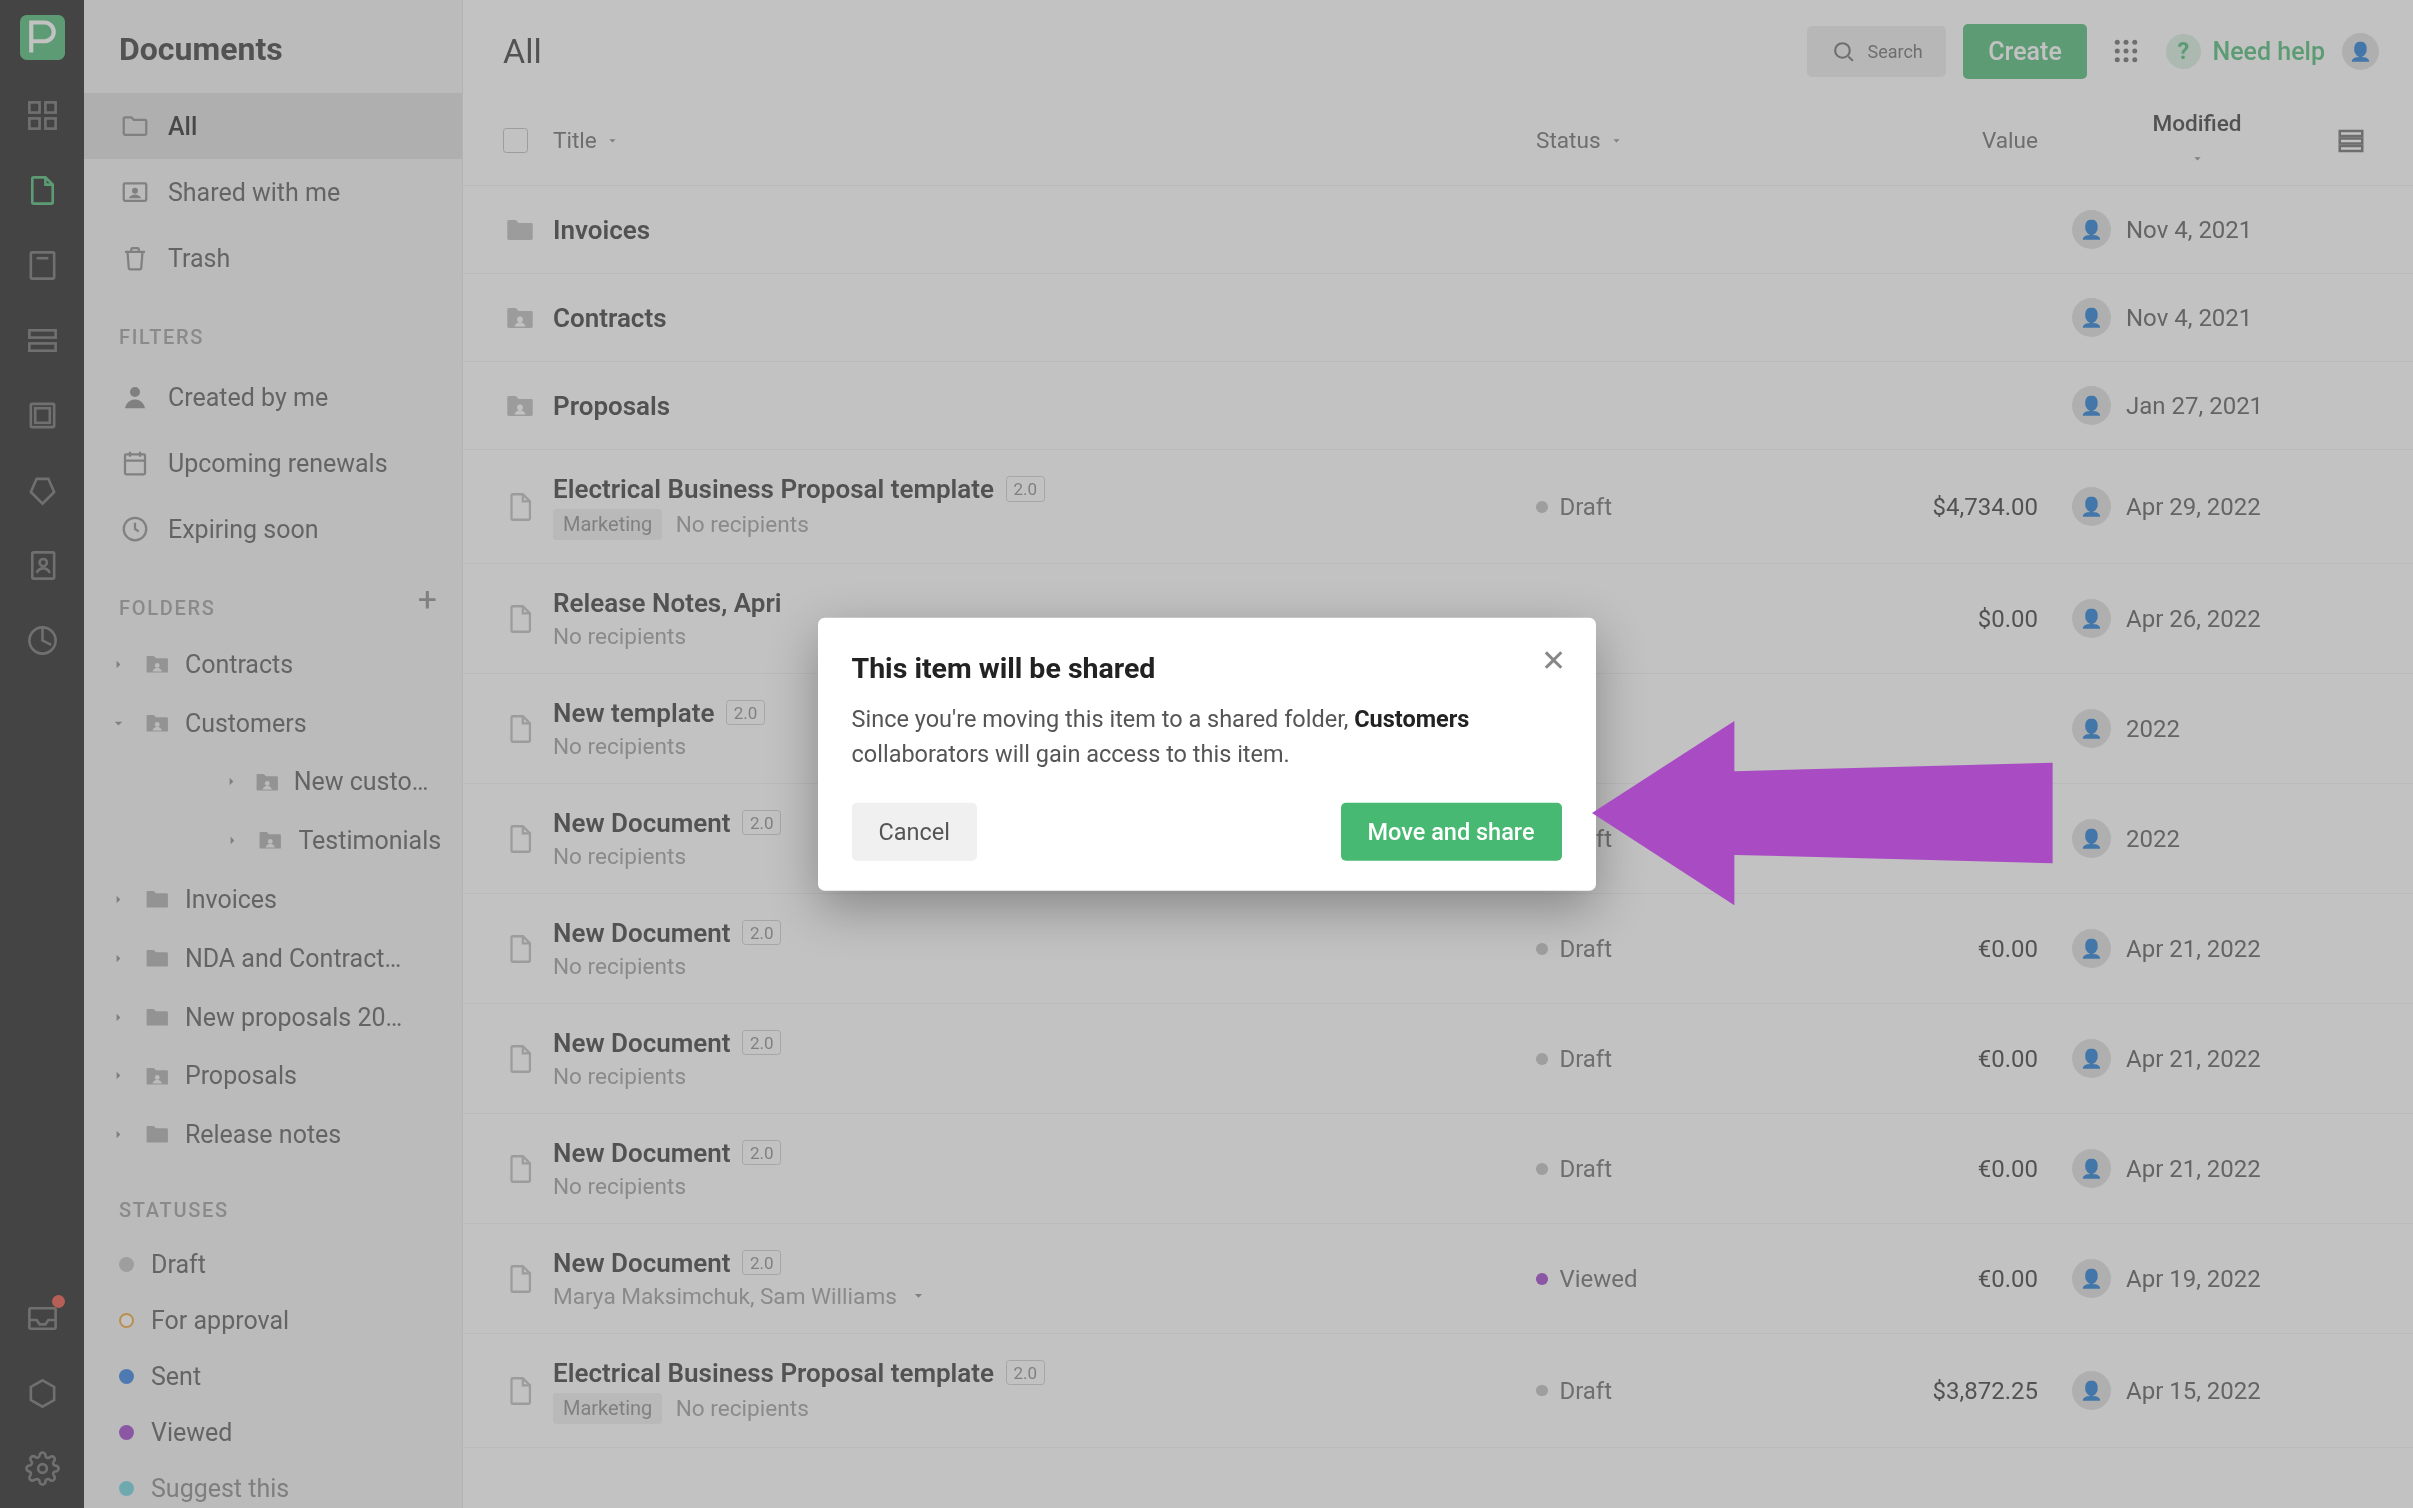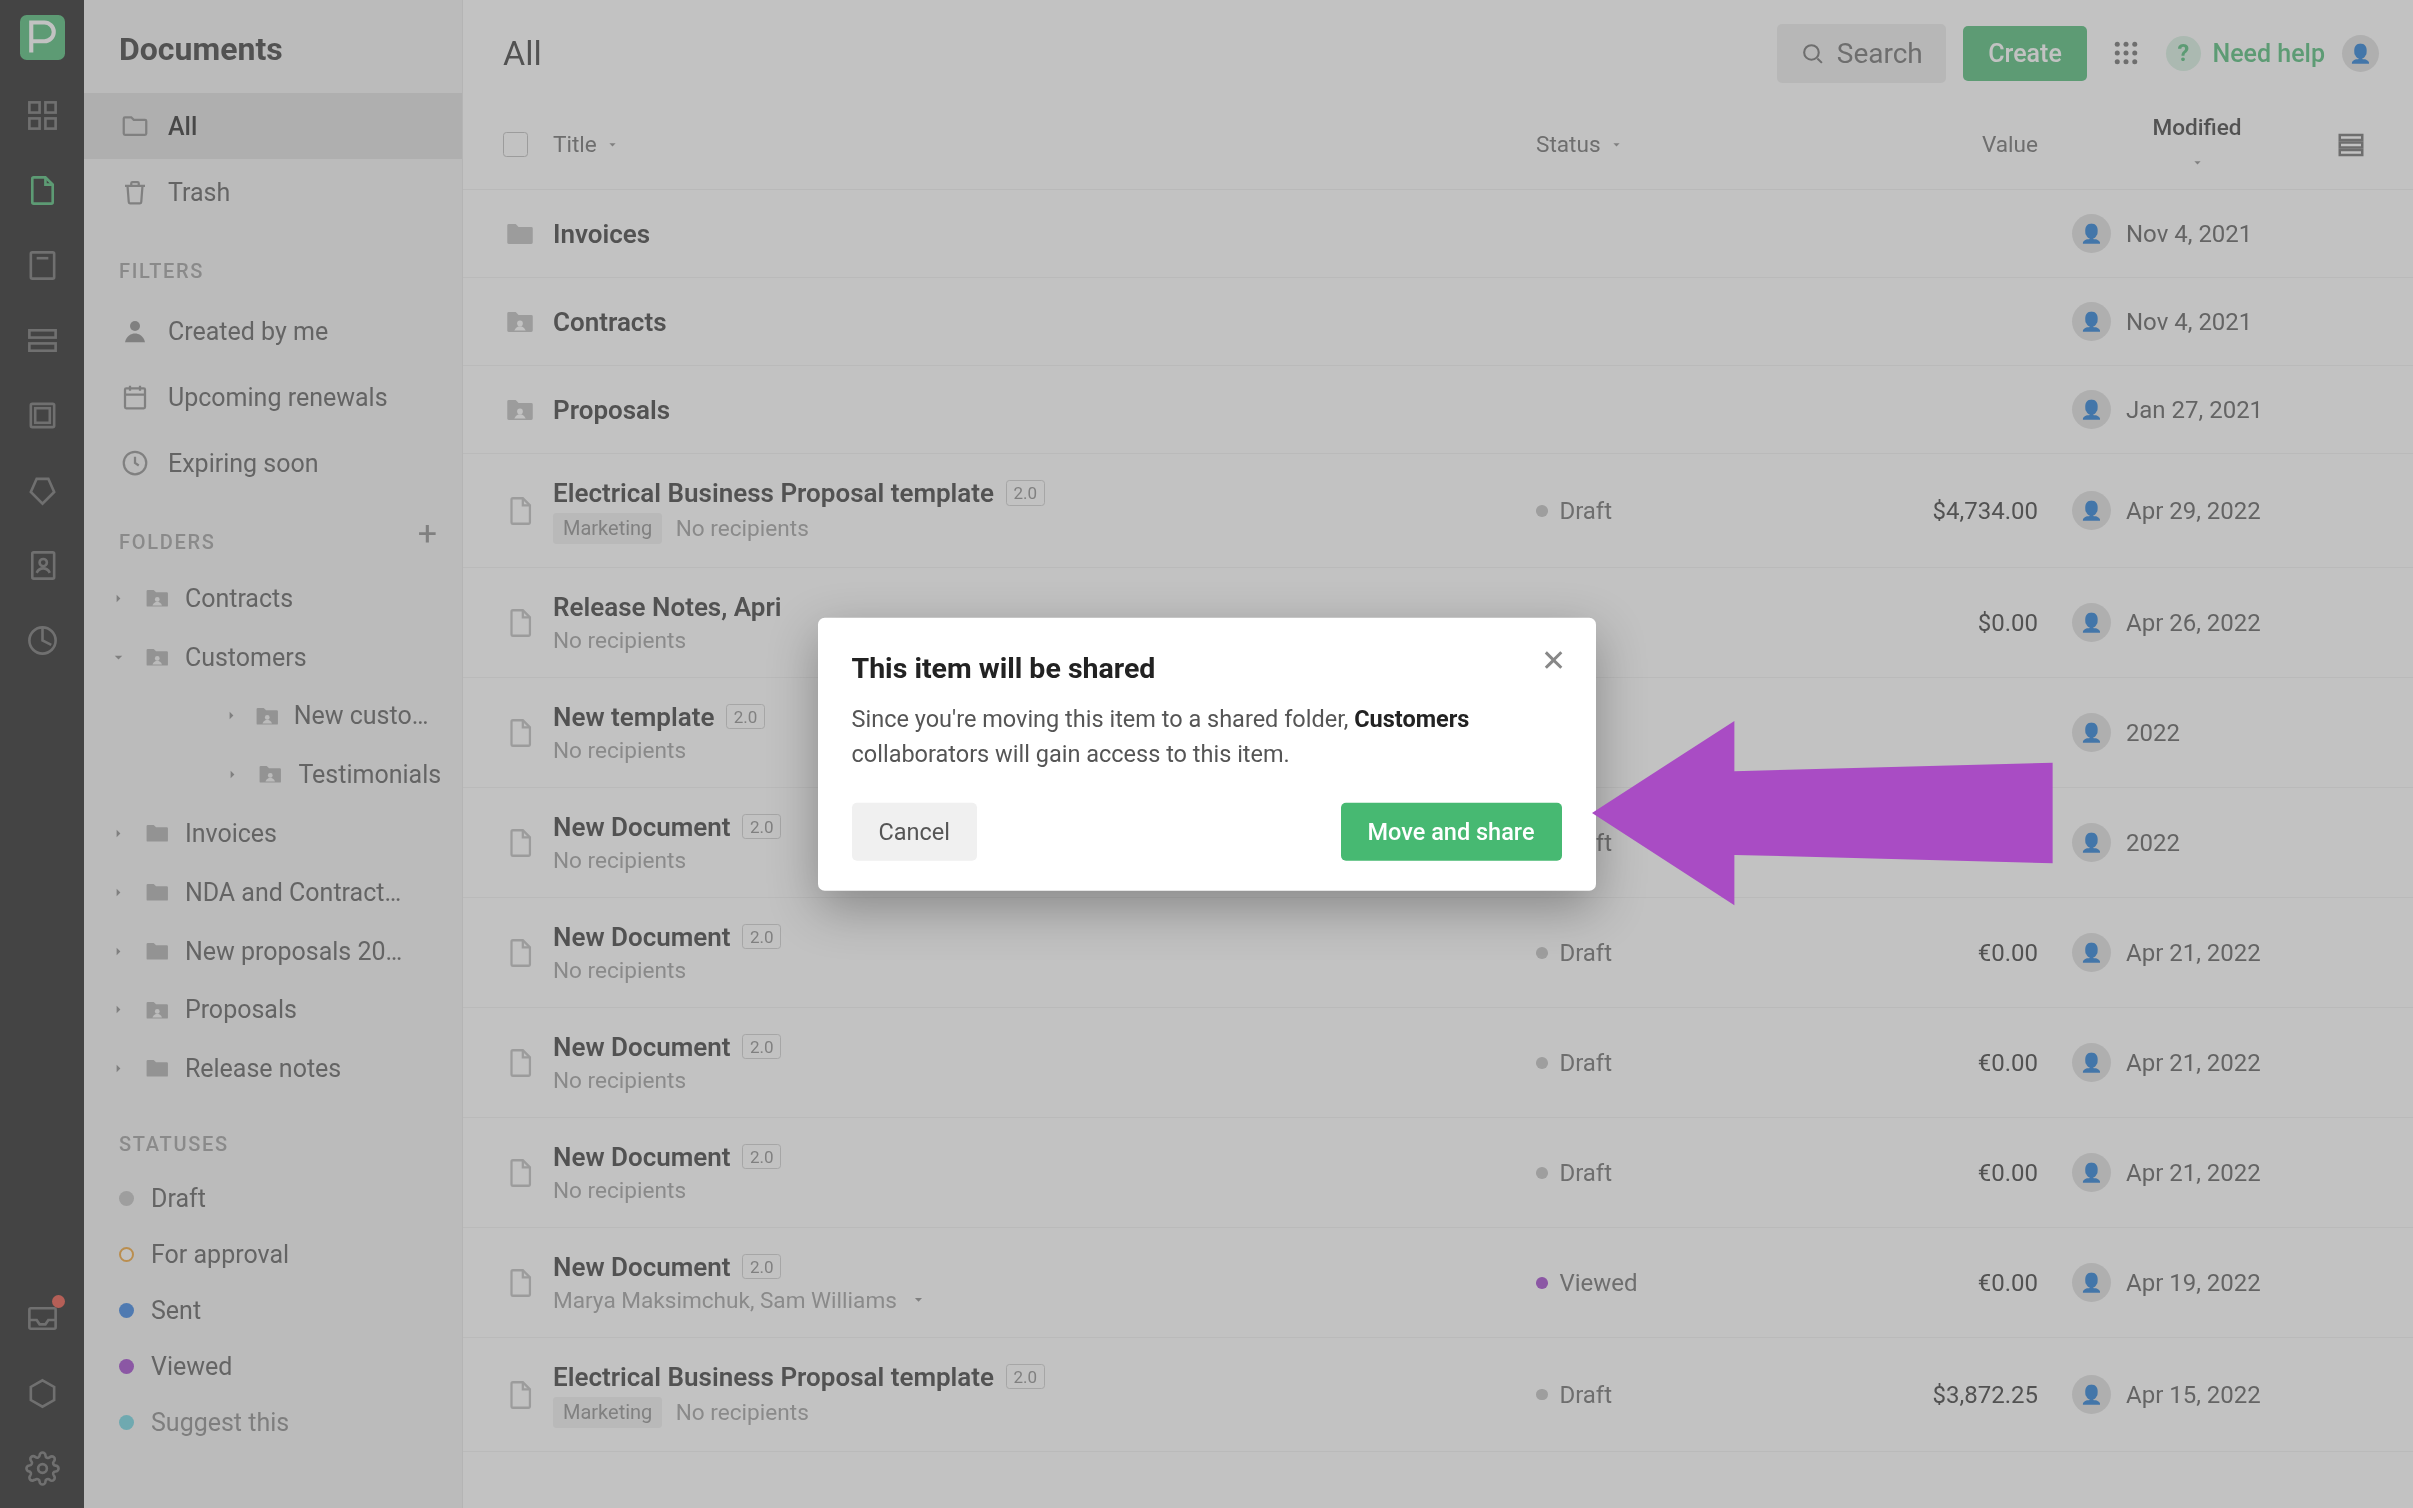--- a/index.html
+++ b/index.html
@@ -35,21 +35,21 @@
 .folder-item.sub { padding-left: 60px; }
 .folder-label { white-space: nowrap; overflow: hidden; text-overflow: ellipsis; max-width: 243px; }
 
 .status-item { display:flex; align-items:center; gap:17px; padding:13.4px 35px; font-size:25px; color:#555; cursor:pointer; }
 .status-dot { width:15px; height:15px; border-radius:50%; flex-shrink:0; }
 
 
 .main { flex: 1; display:flex; flex-direction:column; background:#fff; }
 .topbar { display:flex; align-items:center; padding: 23.5px 34px 17px 40px; gap: 17px; }
 .page-title { font-size: 34px; font-weight: 400; color:#333; flex:1; }
-.search-pill { display:flex; align-items:center; gap:11.7px; background:#ececec; border-radius:5px; padding: 13.4px 23.5px; color:#666; font-size:28px; cursor:pointer; }
+.search-pill { display:flex; align-items:center; gap:11.7px; background:#ececec; border-radius:5px; padding: 13.4px 23.5px; color:#666; font-size:18px; cursor:pointer; }
 .search-pill svg{ width:25px; height:25px; }
 .create-btn { background:#47b972; color:#fff; border:none; border-radius:5px; padding: 13.4px 25px; font-size:25px; font-weight:500; cursor:pointer; }
 .top-icon-btn { width:45px; height:45px; display:flex; align-items:center; justify-content:center; color:#666; cursor:pointer; }
 .top-icon-btn svg{ width:30px; height:30px; }
 .help-pill { display:flex; align-items:center; gap:11.7px; color:#47b972; font-size:25px; font-weight:500; cursor:pointer; }
 .help-q { width:35px; height:35px; border-radius:50%; background:#d5efe0; color:#47b972; display:flex; align-items:center; justify-content:center; font-size:23.5px; font-weight:700; }
 .avatar { width:37px; height:37px; border-radius:50%; background:#ddd; overflow:hidden; display:flex; align-items:center; justify-content:center; font-size:18.4px; color:#888; }
 
 .list-header { display:flex; align-items:center; padding: 13.4px 40px; border-bottom:0.8px solid #eee; font-size:22.6px; color:#666; }
 .col-check { width:50px; }
@@ -187,20 +187,30 @@
   <div class="side-item active">
     <span class="icon-box">
         <svg viewBox="0 0 24 24" fill="none" stroke="currentColor" stroke-width="1.8">
           <path d="M3 6a1 1 0 0 1 1-1h5l2 2h9a1 1 0 0 1 1 1v10a1 1 0 0 1-1 1H4a1 1 0 0 1-1-1z"></path>
         </svg>
       </span>
     <span>All</span>
   </div>
   <div class="side-item">
     <span class="icon-box">
+        <svg viewBox="0 0 24 24" fill="currentColor">
+          <rect x="3" y="5" width="18" height="14" rx="1" fill="none" stroke="currentColor" stroke-width="1.8"></rect>
+          <circle cx="12" cy="11" r="2.4"></circle>
+          <path d="M7 17c1-2 3-3 5-3s4 1 5 3"></path>
+        </svg>
+      </span>
+    <span>Shared with me</span>
+  </div>
+  <div class="side-item">
+    <span class="icon-box">
         <svg viewBox="0 0 24 24" fill="none" stroke="currentColor" stroke-width="1.8">
           <path d="M4 7h16M9 7V5a1 1 0 0 1 1-1h4a1 1 0 0 1 1 1v2m-9 0l1 13a1 1 0 0 0 1 1h8a1 1 0 0 0 1-1l1-13"></path>
         </svg>
       </span>
     <span>Trash</span>
   </div>
 
   <div class="side-section-label">FILTERS</div>
   <div class="side-item">
     <span class="icon-box">

